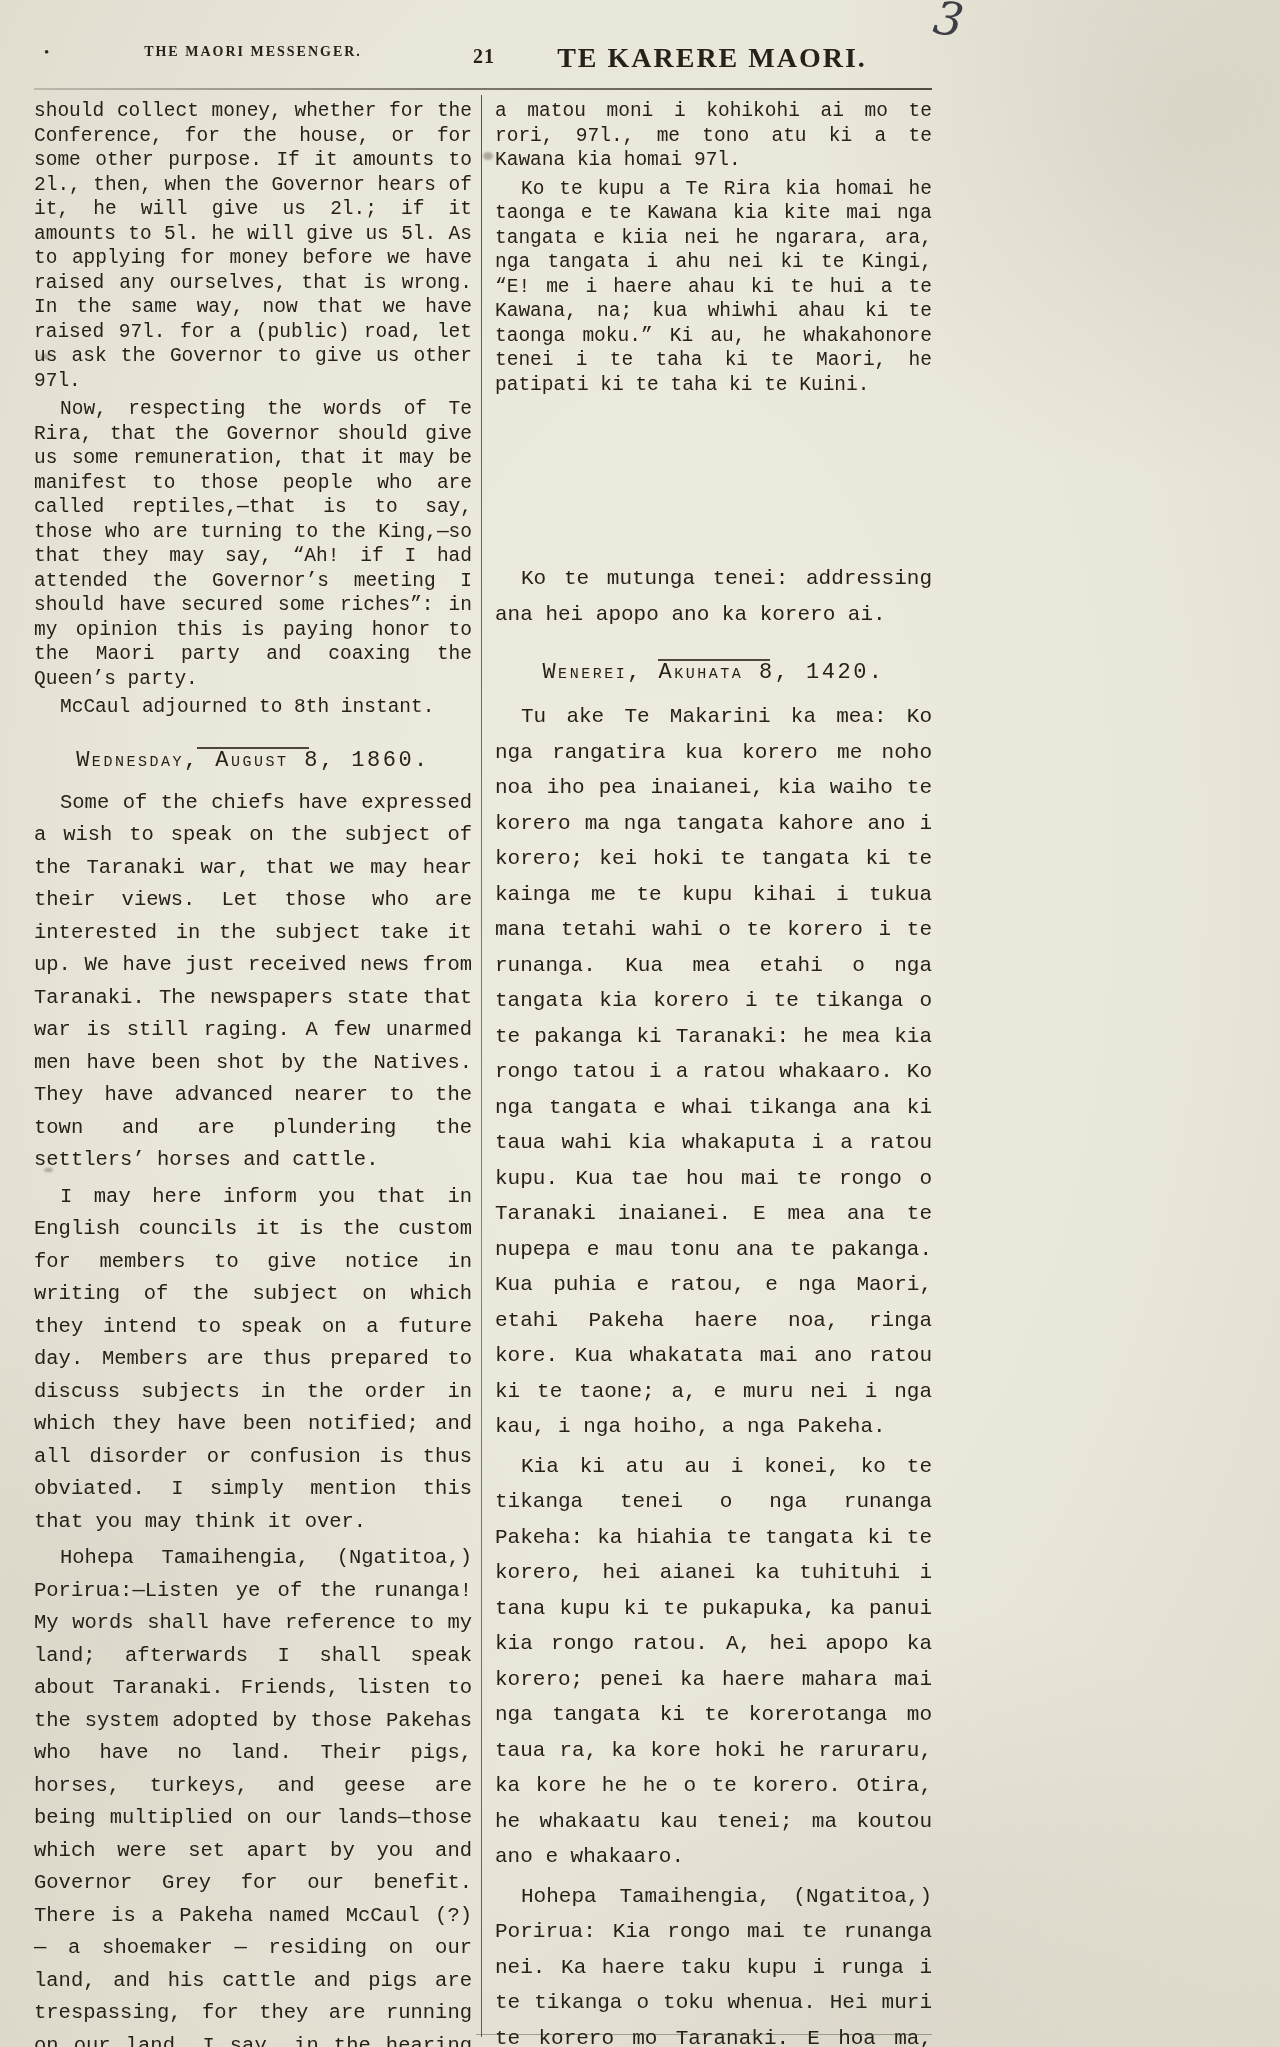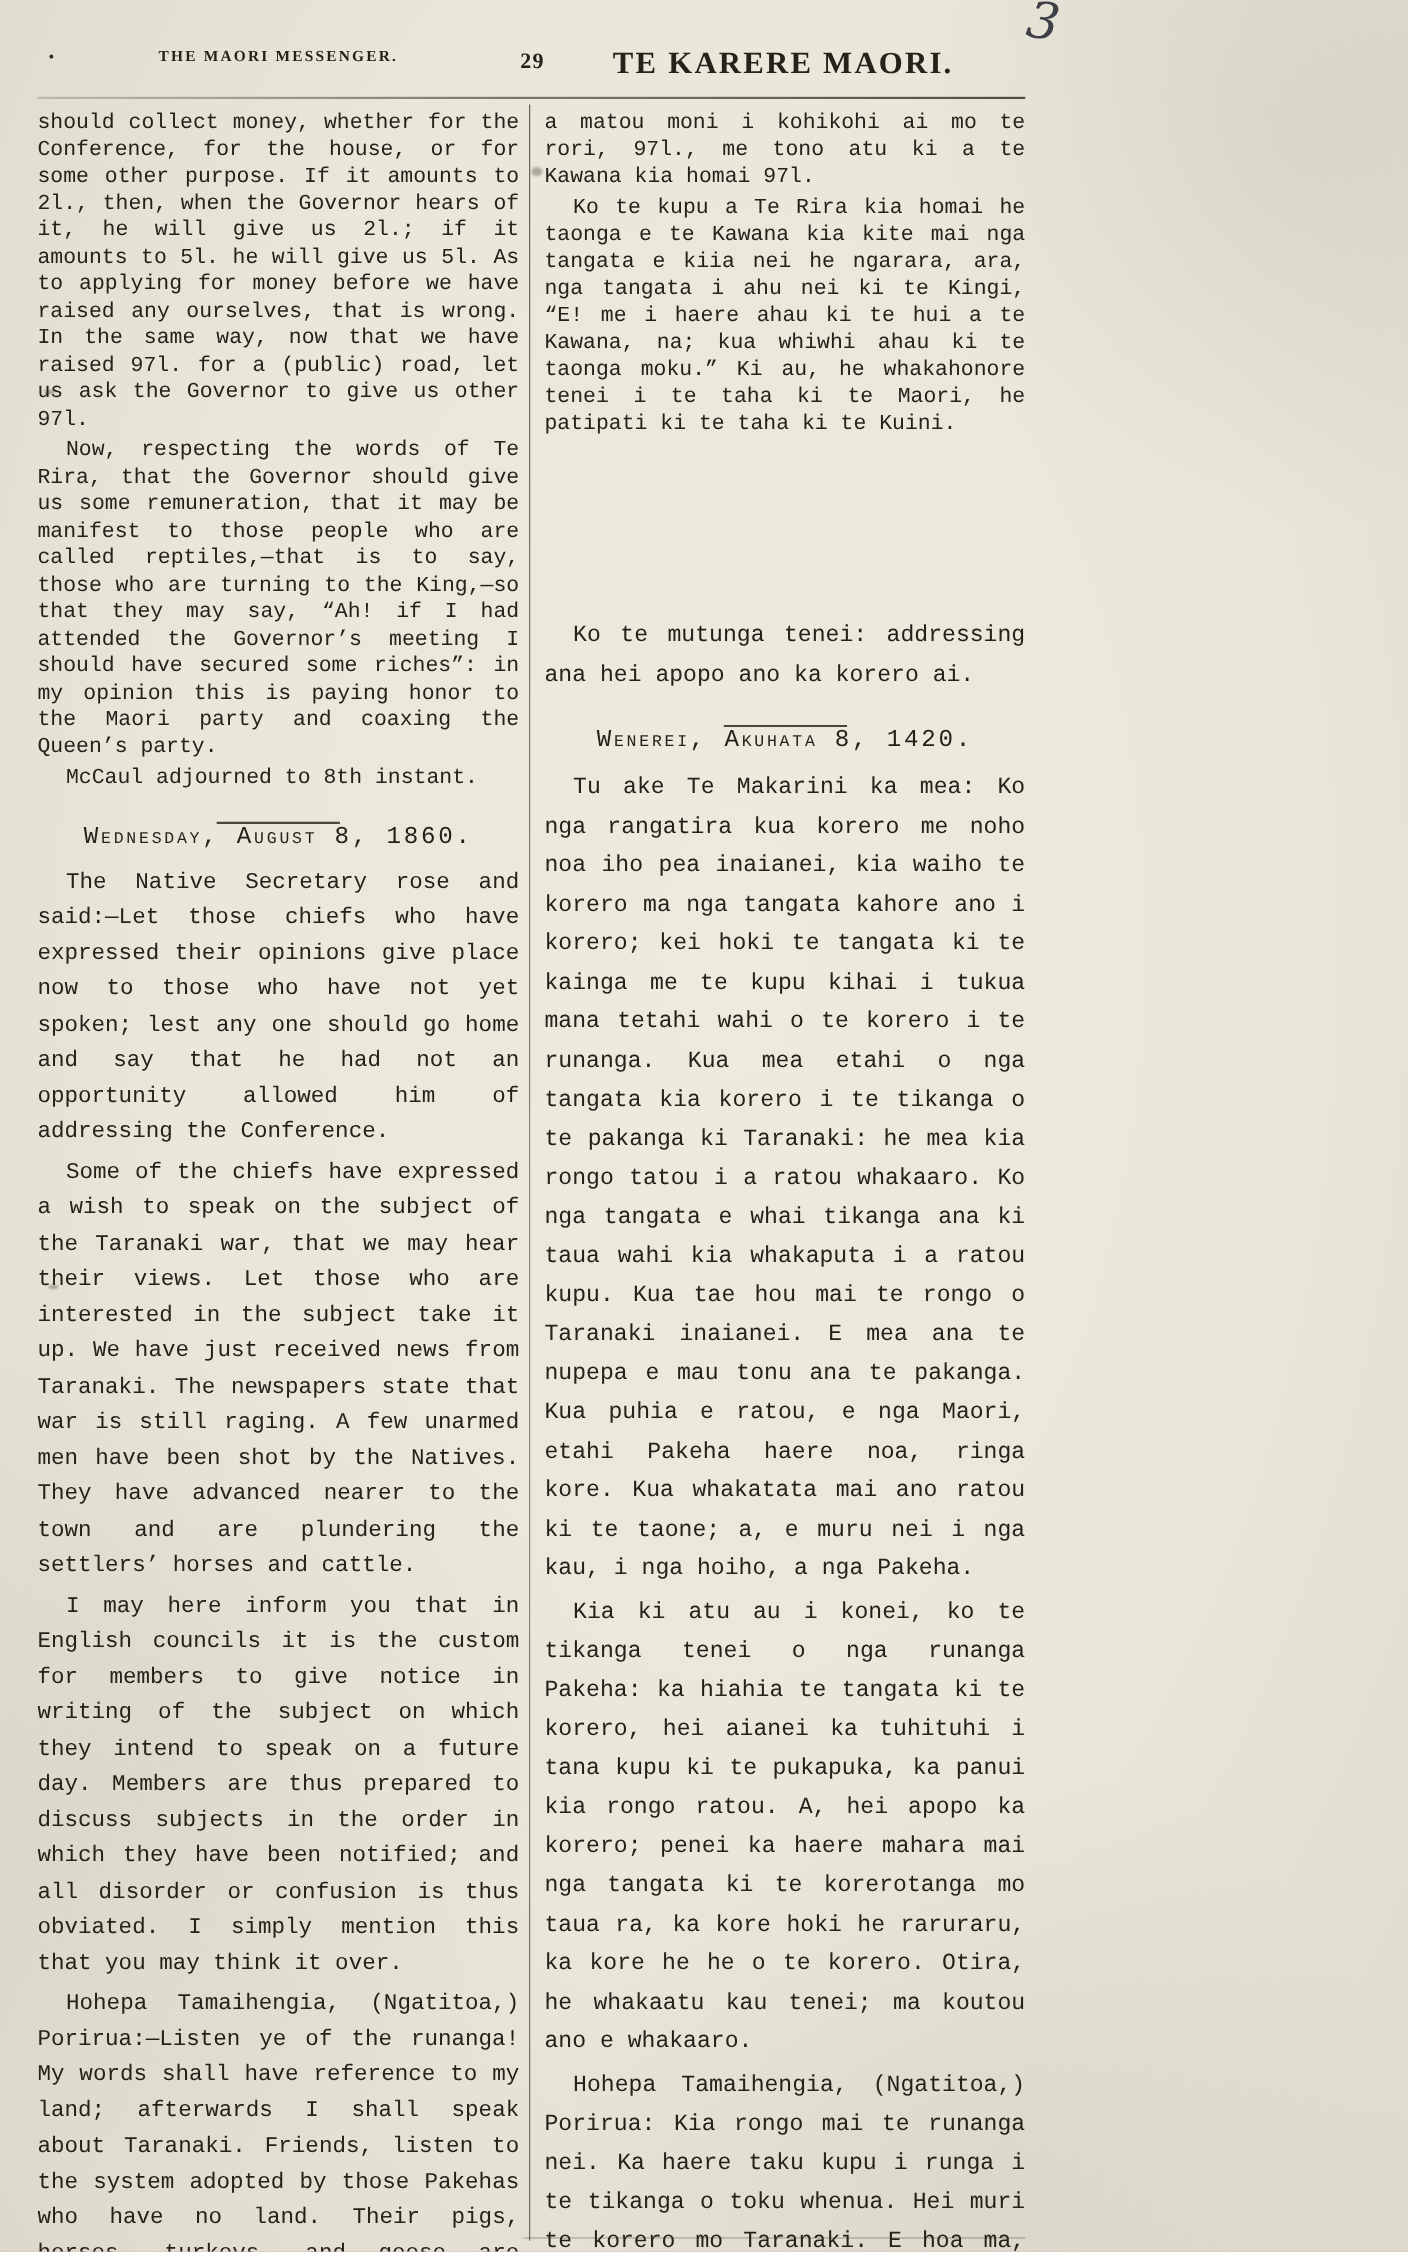--- a/index.html
+++ b/index.html
@@ -64,35 +64,34 @@
 <div class="page">
 
   <div class="handwritten">3</div>
   <div class="ink-dot">•</div>
   <div class="smudge s1"></div>
   <div class="smudge s2"></div>
   <div class="smudge s3"></div>
 
   <header class="masthead">
     <div class="masthead-left">THE MAORI MESSENGER.</div>
-    <div class="masthead-page">29</div>
+    <div class="masthead-page">21</div>
     <div class="masthead-right">TE KARERE MAORI.</div>
   </header>
   <div class="header-rule"></div>
   <div class="col-divider"></div>
 
   <div class="columns">
 
     <div class="column left">
       <p class="para tight noindent">should collect money, whether for the Conference, for the house, or for some other purpose. If it amounts to 2l., then, when the Governor hears of it, he will give us 2l.; if it amounts to 5l. he will give us 5l. As to applying for money before we have raised any ourselves, that is wrong. In the same way, now that we have raised 97l. for a (public) road, let us ask the Governor to give us other 97l.</p>
       <p class="para tight">Now, respecting the words of Te Rira, that the Governor should give us some remuneration, that it may be manifest to those people who are called reptiles,—that is to say, those who are turning to the King,—so that they may say, “Ah! if I had attended the Governor’s meeting I should have secured some riches”: in my opinion this is paying honor to the Maori party and coaxing the Queen’s party.</p>
       <p class="para tight">McCaul adjourned to 8th instant.</p>
       <div class="section-break"><span class="short-rule"></span></div>
       <h2 class="date-heading">Wednesday, August 8, 1860.</h2>
-      <p class="para loose">The Native Secretary rose and said:—Let those chiefs who have expressed their opinions give place now to those who have not yet spoken; lest any one should go home and say that he had not an opportunity allowed him of addressing the Conference.</p>
       <p class="para loose">Some of the chiefs have expressed a wish to speak on the subject of the Taranaki war, that we may hear their views. Let those who are interested in the subject take it up. We have just received news from Taranaki. The newspapers state that war is still raging. A few unarmed men have been shot by the Natives. They have advanced nearer to the town and are plundering the settlers’ horses and cattle.</p>
       <p class="para loose">I may here inform you that in English councils it is the custom for members to give notice in writing of the subject on which they intend to speak on a future day. Members are thus prepared to discuss subjects in the order in which they have been notified; and all disorder or confusion is thus obviated. I simply mention this that you may think it over.</p>
       <p class="para loose">Hohepa Tamaihengia, (Ngatitoa,) Porirua:—Listen ye of the runanga! My words shall have reference to my land; afterwards I shall speak about Taranaki. Friends, listen to the system adopted by those Pakehas who have no land. Their pigs, horses, turkeys, and geese are being multiplied on our lands—those which were set apart by you and Governor Grey for our benefit. There is a Pakeha named McCaul (?) — a shoemaker — residing on our land, and his cattle and pigs are trespassing, for they are running on our land. I say, in the hearing of this Runanga, that this man should return to the Pakeha side. DeCastro is another. His goods (stock) are maintained on our land. The Bishop is another: that land was reserved for a school for our children. We consented to</p>
     </div>
 
     <div class="column right">
       <p class="para tight noindent">a matou moni i kohikohi ai mo te rori, 97l., me tono atu ki a te Kawana kia homai 97l.</p>
       <p class="para tight">Ko te kupu a Te Rira kia homai he taonga e te Kawana kia kite mai nga tangata e kiia nei he ngarara, ara, nga tangata i ahu nei ki te Kingi, “E! me i haere ahau ki te hui a te Kawana, na; kua whiwhi ahau ki te taonga moku.” Ki au, he whakahonore tenei i te taha ki te Maori, he patipati ki te taha ki te Kuini.</p>
       <div class="col-gap"></div>
       <p class="para loose">Ko te mutunga tenei: addressing ana hei apopo ano ka korero ai.</p>

